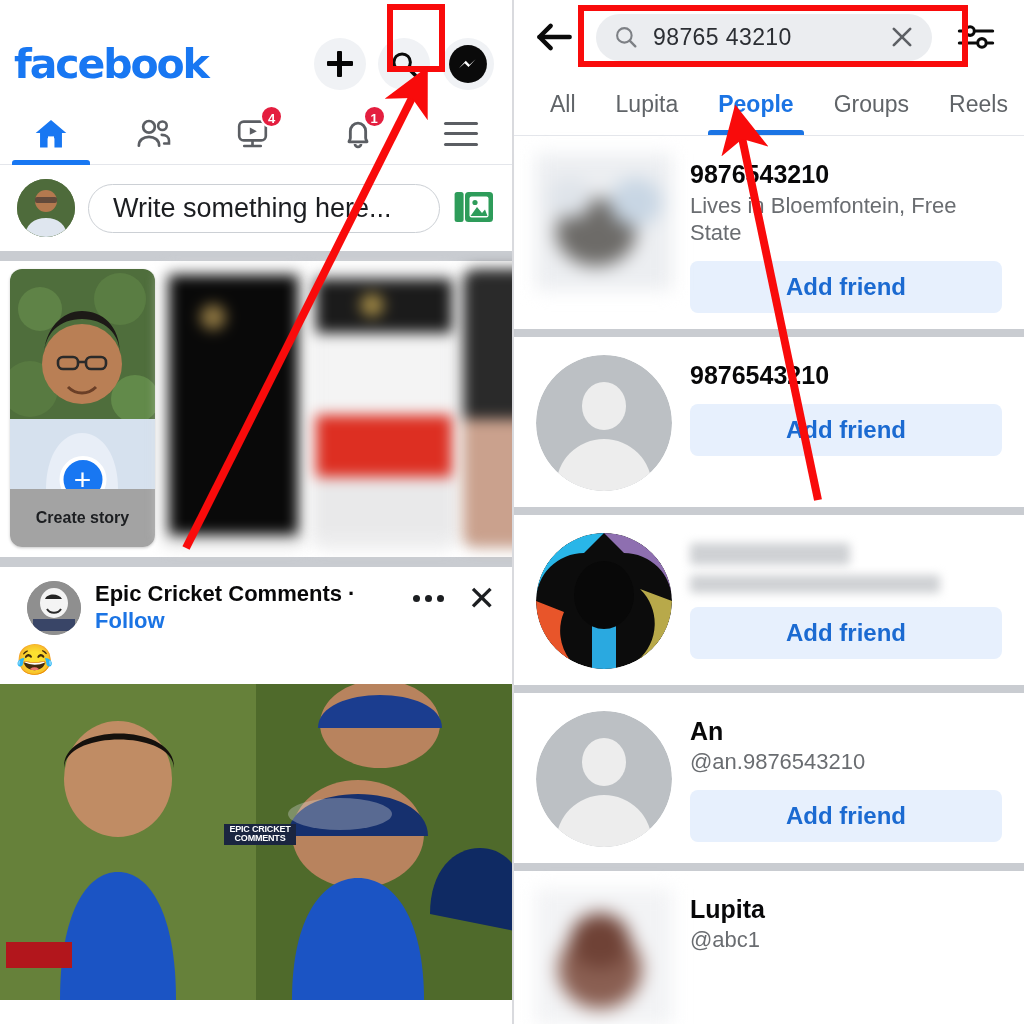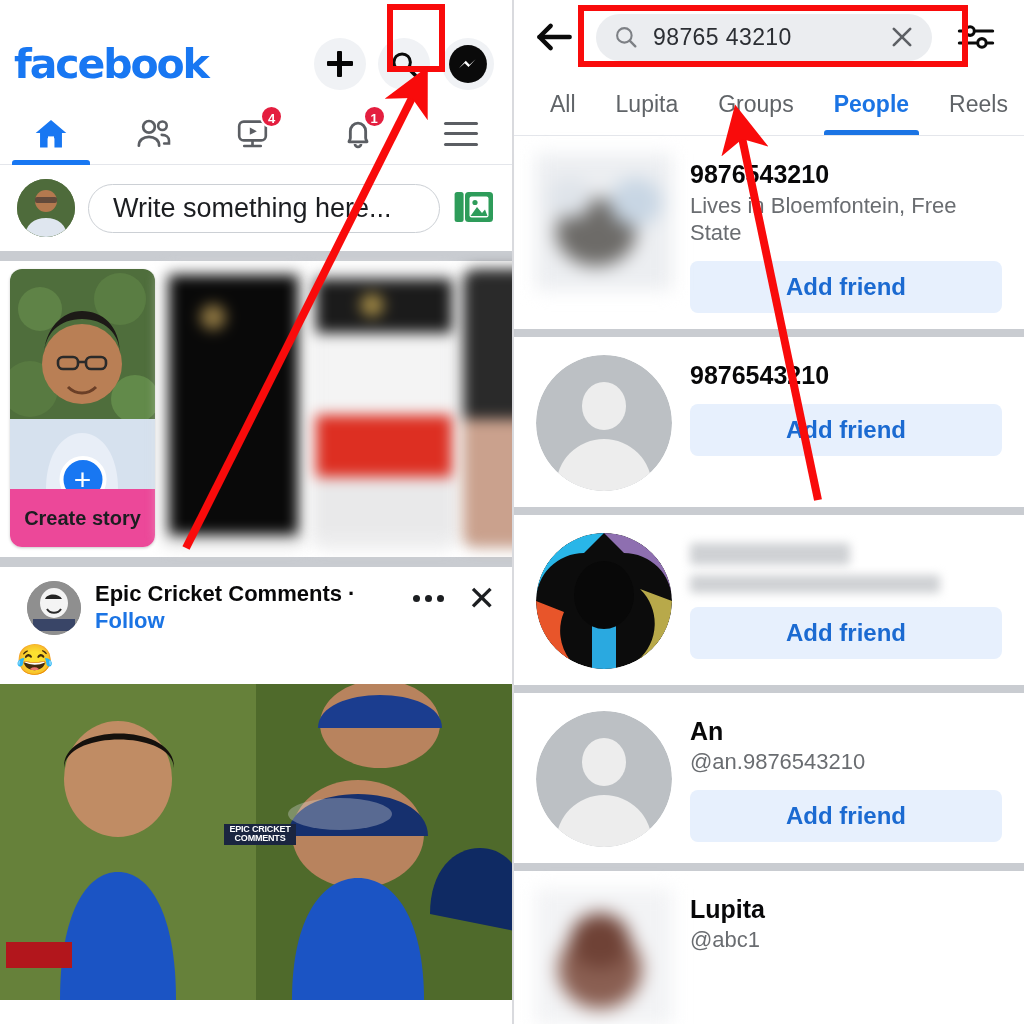--- a/index.html
+++ b/index.html
@@ -86,22 +86,22 @@
   .stories { height: 296px; display: flex; gap: 6px; padding: 8px 0 8px 10px; background:#fff; }
   .story-card {
     width: 145px; height: 278px; border-radius: 12px; overflow: hidden;
     position: relative; background: #fff; flex: 0 0 145px;
     box-shadow: 0 1px 3px rgba(0,0,0,.22);
   }
   .story-card.blur { filter: blur(7px); }
   .story-photo { position: absolute; inset: 0 0 58px 0; overflow: hidden; }
   .story-foot {
     position: absolute; left: 0; right: 0; bottom: 0; height: 58px;
-    background: #ec4899; display: flex; align-items: center; justify-content: center;
-    font-size: 20px; font-weight: 700; color: #1c1e21;
+    background: #a3a3a3; display: flex; align-items: center; justify-content: center;
+    font-size: 16px; font-weight: 700; color: #1c1e21;
   }
   .story-plus {
     position: absolute; left: 50%; bottom: 44px; transform: translateX(-50%);
     width: 47px; height: 47px; border-radius: 50%; background: #1877f2;
     border: 4px solid #fff; display: flex; align-items: center; justify-content: center;
     color: #fff; font-size: 30px; font-weight: 400; line-height: 40px;
   }
 
   
   .post-head { display: flex; padding: 14px 16px 6px 16px; align-items: flex-start; margin-left: 11px; }
@@ -415,22 +415,22 @@
           <line x1="2" y1="18" x2="16" y2="18" stroke="#0b0b0b" stroke-width="2.6" stroke-linecap="round"></line>
           <circle cx="21" cy="18" r="3.6" fill="none" stroke="#0b0b0b" stroke-width="2.6"></circle>
           <line x1="26" y1="18" x2="30" y2="18" stroke="#0b0b0b" stroke-width="2.6" stroke-linecap="round"></line>
         </svg>
       </div>
     </div>
 
     <div class="tabs">
       <div class="tab">All</div>
       <div class="tab">Lupita</div>
+      <div class="tab active">People</div>
       <div class="tab">Groups</div>
-      <div class="tab active">People</div>
       <div class="tab">Reels</div>
       <div class="tab">Even</div>
     </div>
 
     <div class="result">
       <div class="res-avatar square blurred">
         <svg width="136" height="136" viewBox="0 0 136 136">
           <rect width="136" height="136" fill="#eceef1"></rect>
           <ellipse cx="60" cy="78" rx="40" ry="34" fill="#6d6b68"></ellipse>
           <ellipse cx="100" cy="48" rx="26" ry="24" fill="#c8d6e4"></ellipse>

